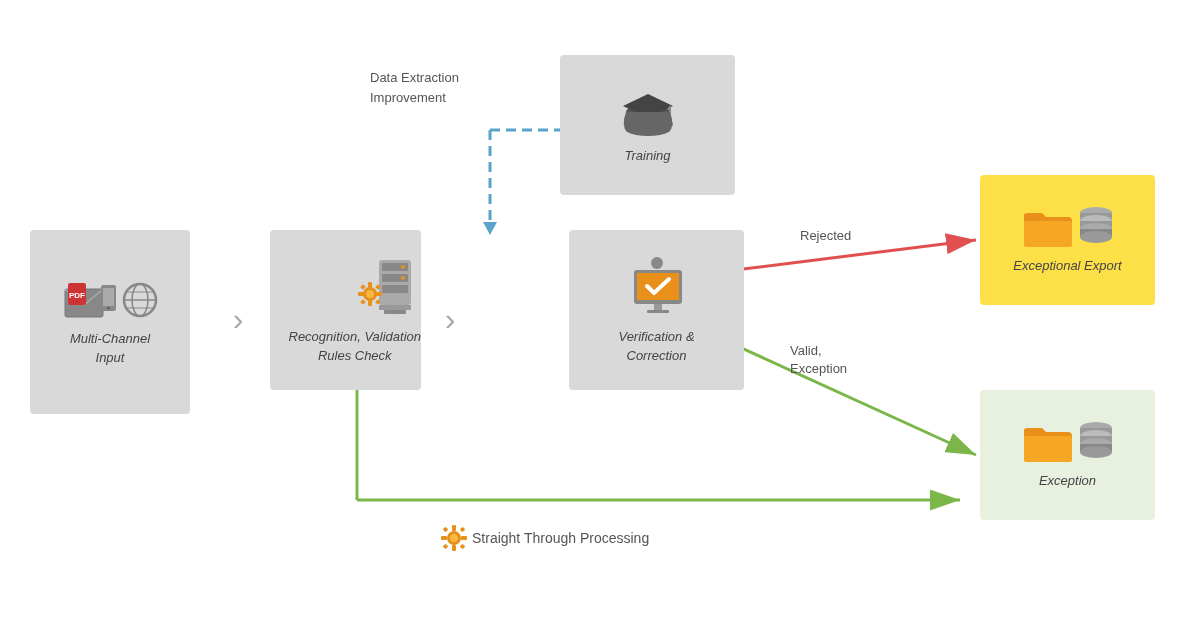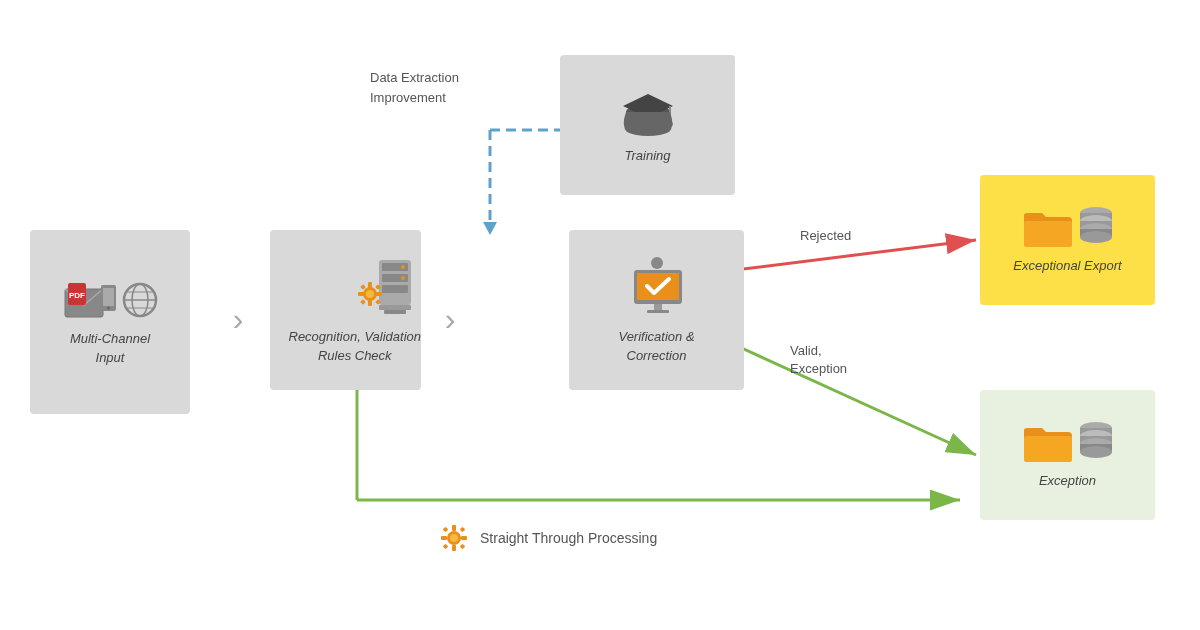--- a/index.html
+++ b/index.html
@@ -279,21 +279,21 @@
   </div>
 
   <div style="position:absolute;left:800px;top:228px;font-size:13px;color:#555;">
     <span>Rejected</span>
   </div>
 
   <div style="position:absolute;left:790px;top:342px;font-size:13px;color:#555;line-height:1.4;">
     <span>Valid,<br>Exception</span>
   </div>
 
-  <div style="position:absolute;left:440px;bottom:78px;display:flex;align-items:center;gap:12px;">
+  <div style="position:absolute;left:440px;bottom:78px;display:flex;align-items:center;gap:4px;">
     <svg width="28" height="28" viewBox="0 0 28 28">
       <circle cx="14" cy="14" r="7" fill="#e8901a"></circle>
       <circle cx="14" cy="14" r="4" fill="#f5b942"></circle>
       <rect x="12" y="1" width="4" height="6" rx="1" fill="#e8901a"></rect>
       <rect x="12" y="21" width="4" height="6" rx="1" fill="#e8901a"></rect>
       <rect x="1" y="12" width="6" height="4" rx="1" fill="#e8901a"></rect>
       <rect x="21" y="12" width="6" height="4" rx="1" fill="#e8901a"></rect>
       <rect x="3.5" y="3.5" width="4" height="4" rx="1" fill="#e8901a" transform="rotate(45 5.5 5.5)"></rect>
       <rect x="20.5" y="3.5" width="4" height="4" rx="1" fill="#e8901a" transform="rotate(45 22.5 5.5)"></rect>
       <rect x="3.5" y="20.5" width="4" height="4" rx="1" fill="#e8901a" transform="rotate(45 5.5 22.5)"></rect>

